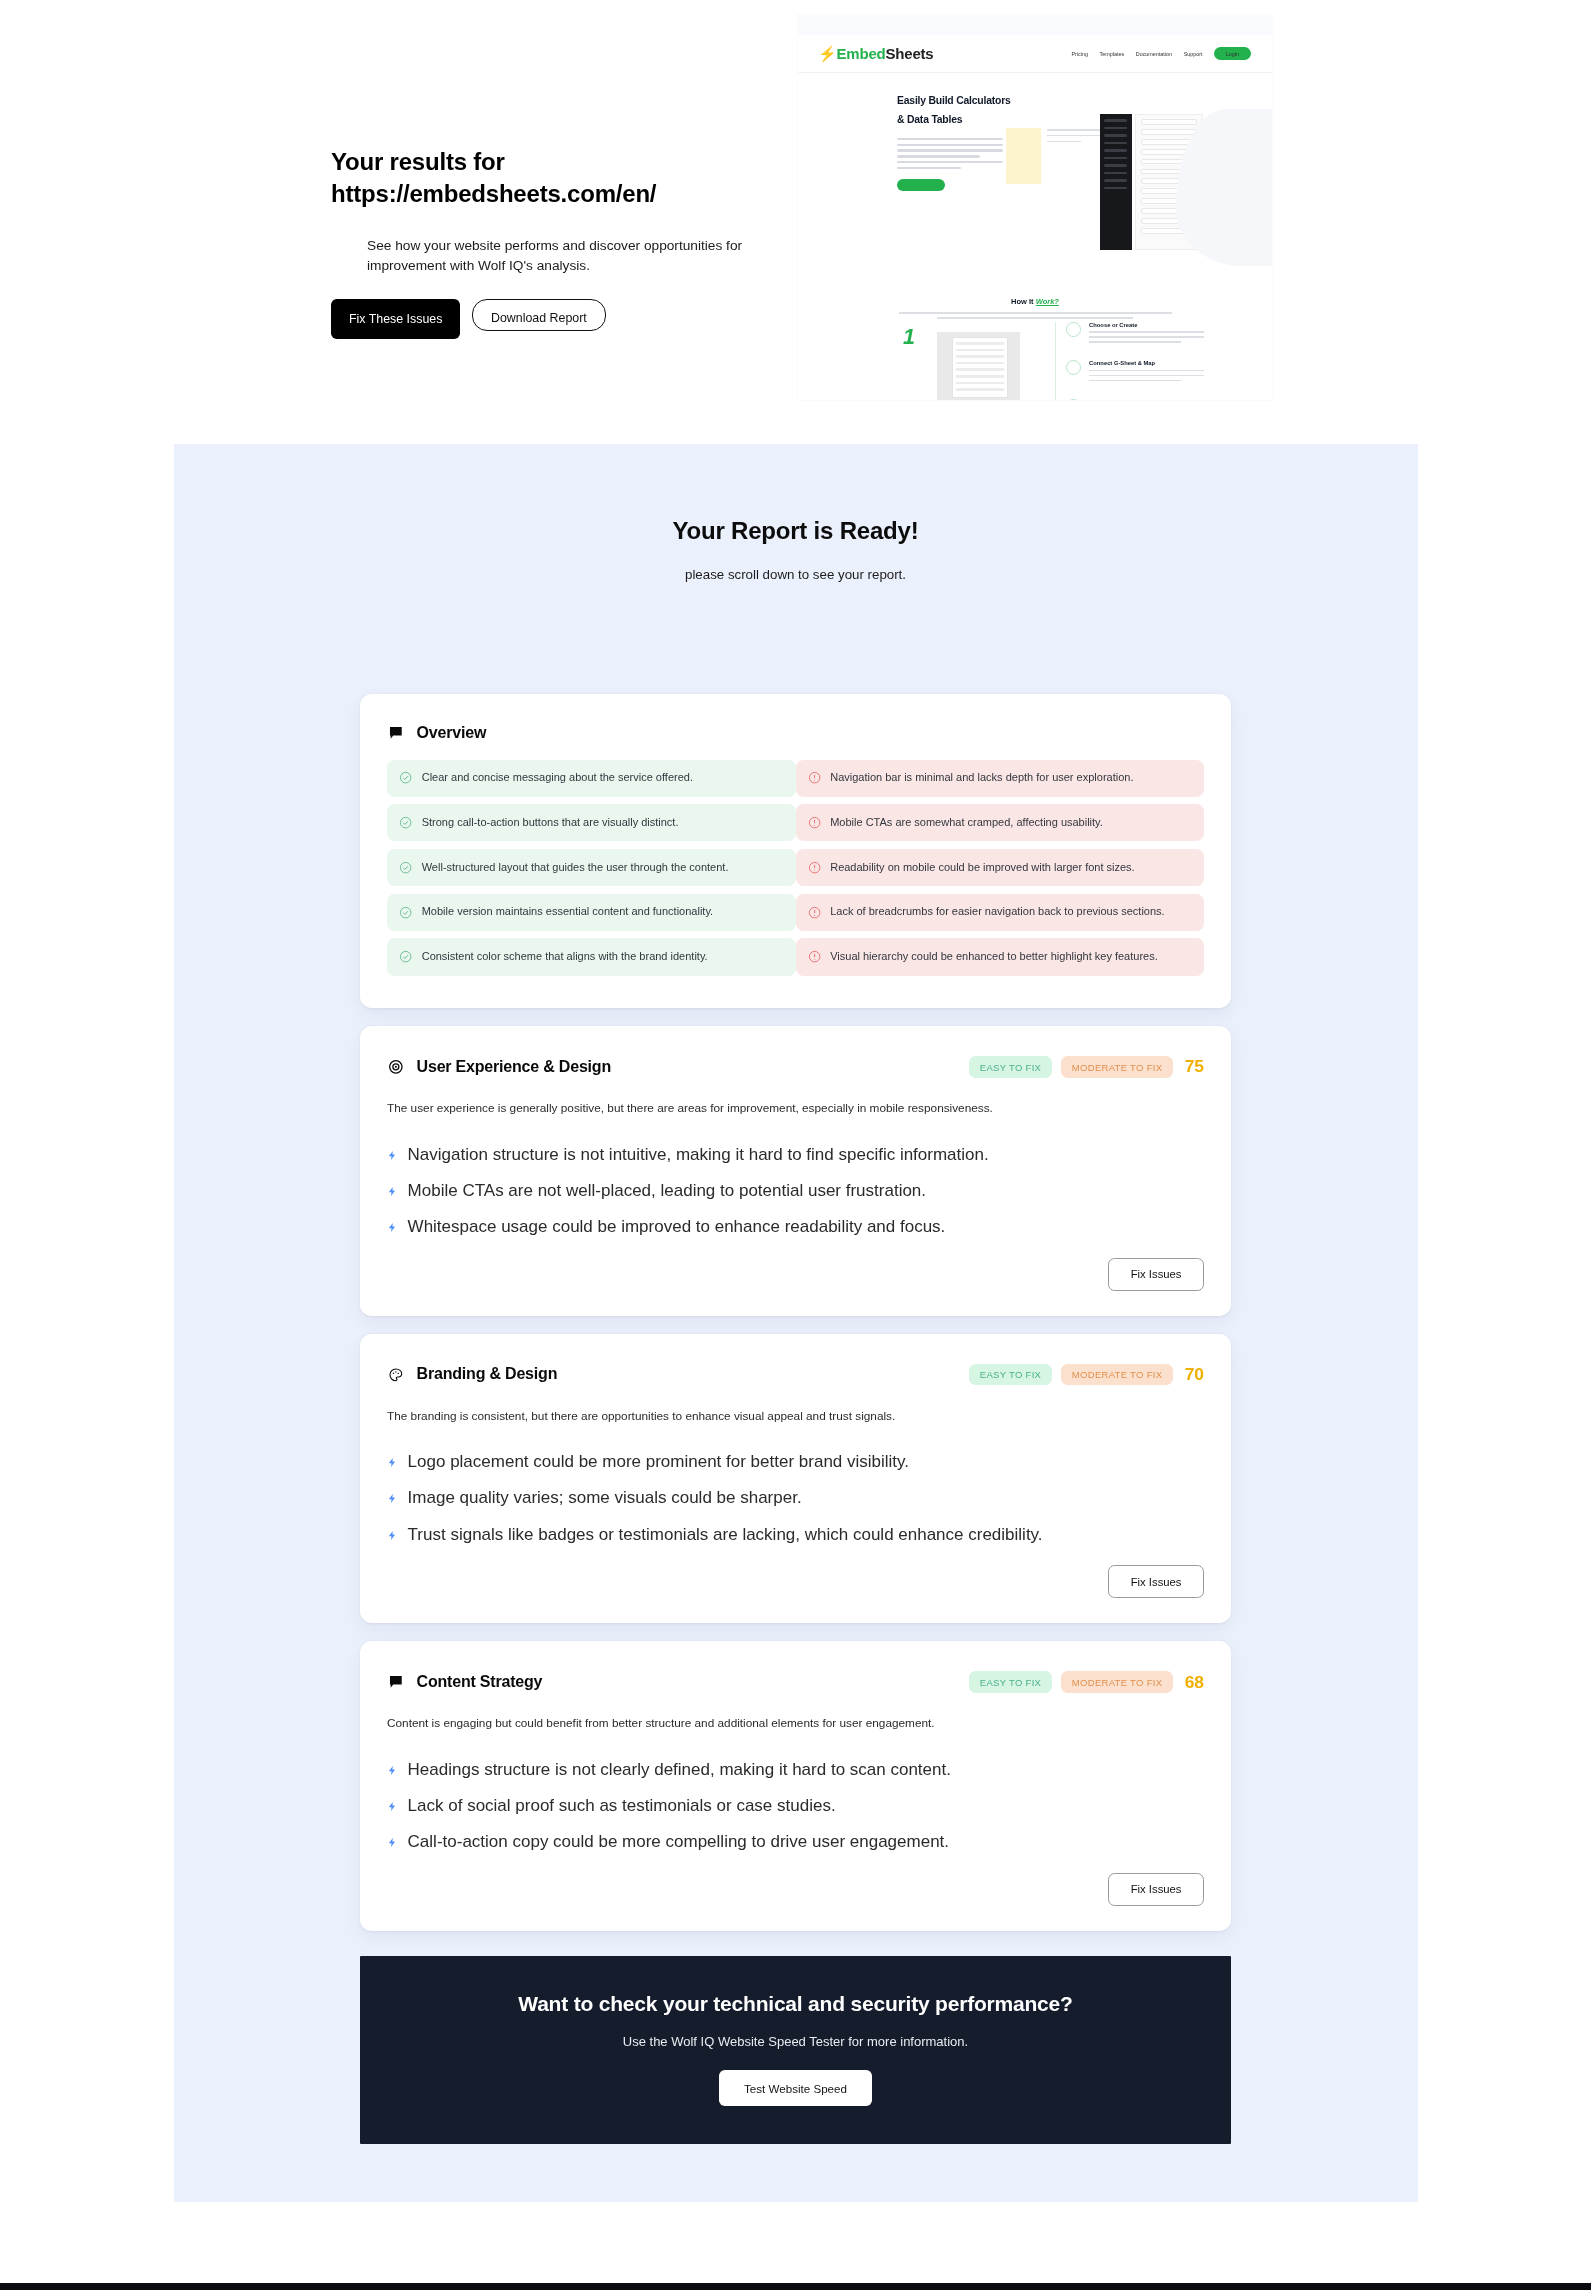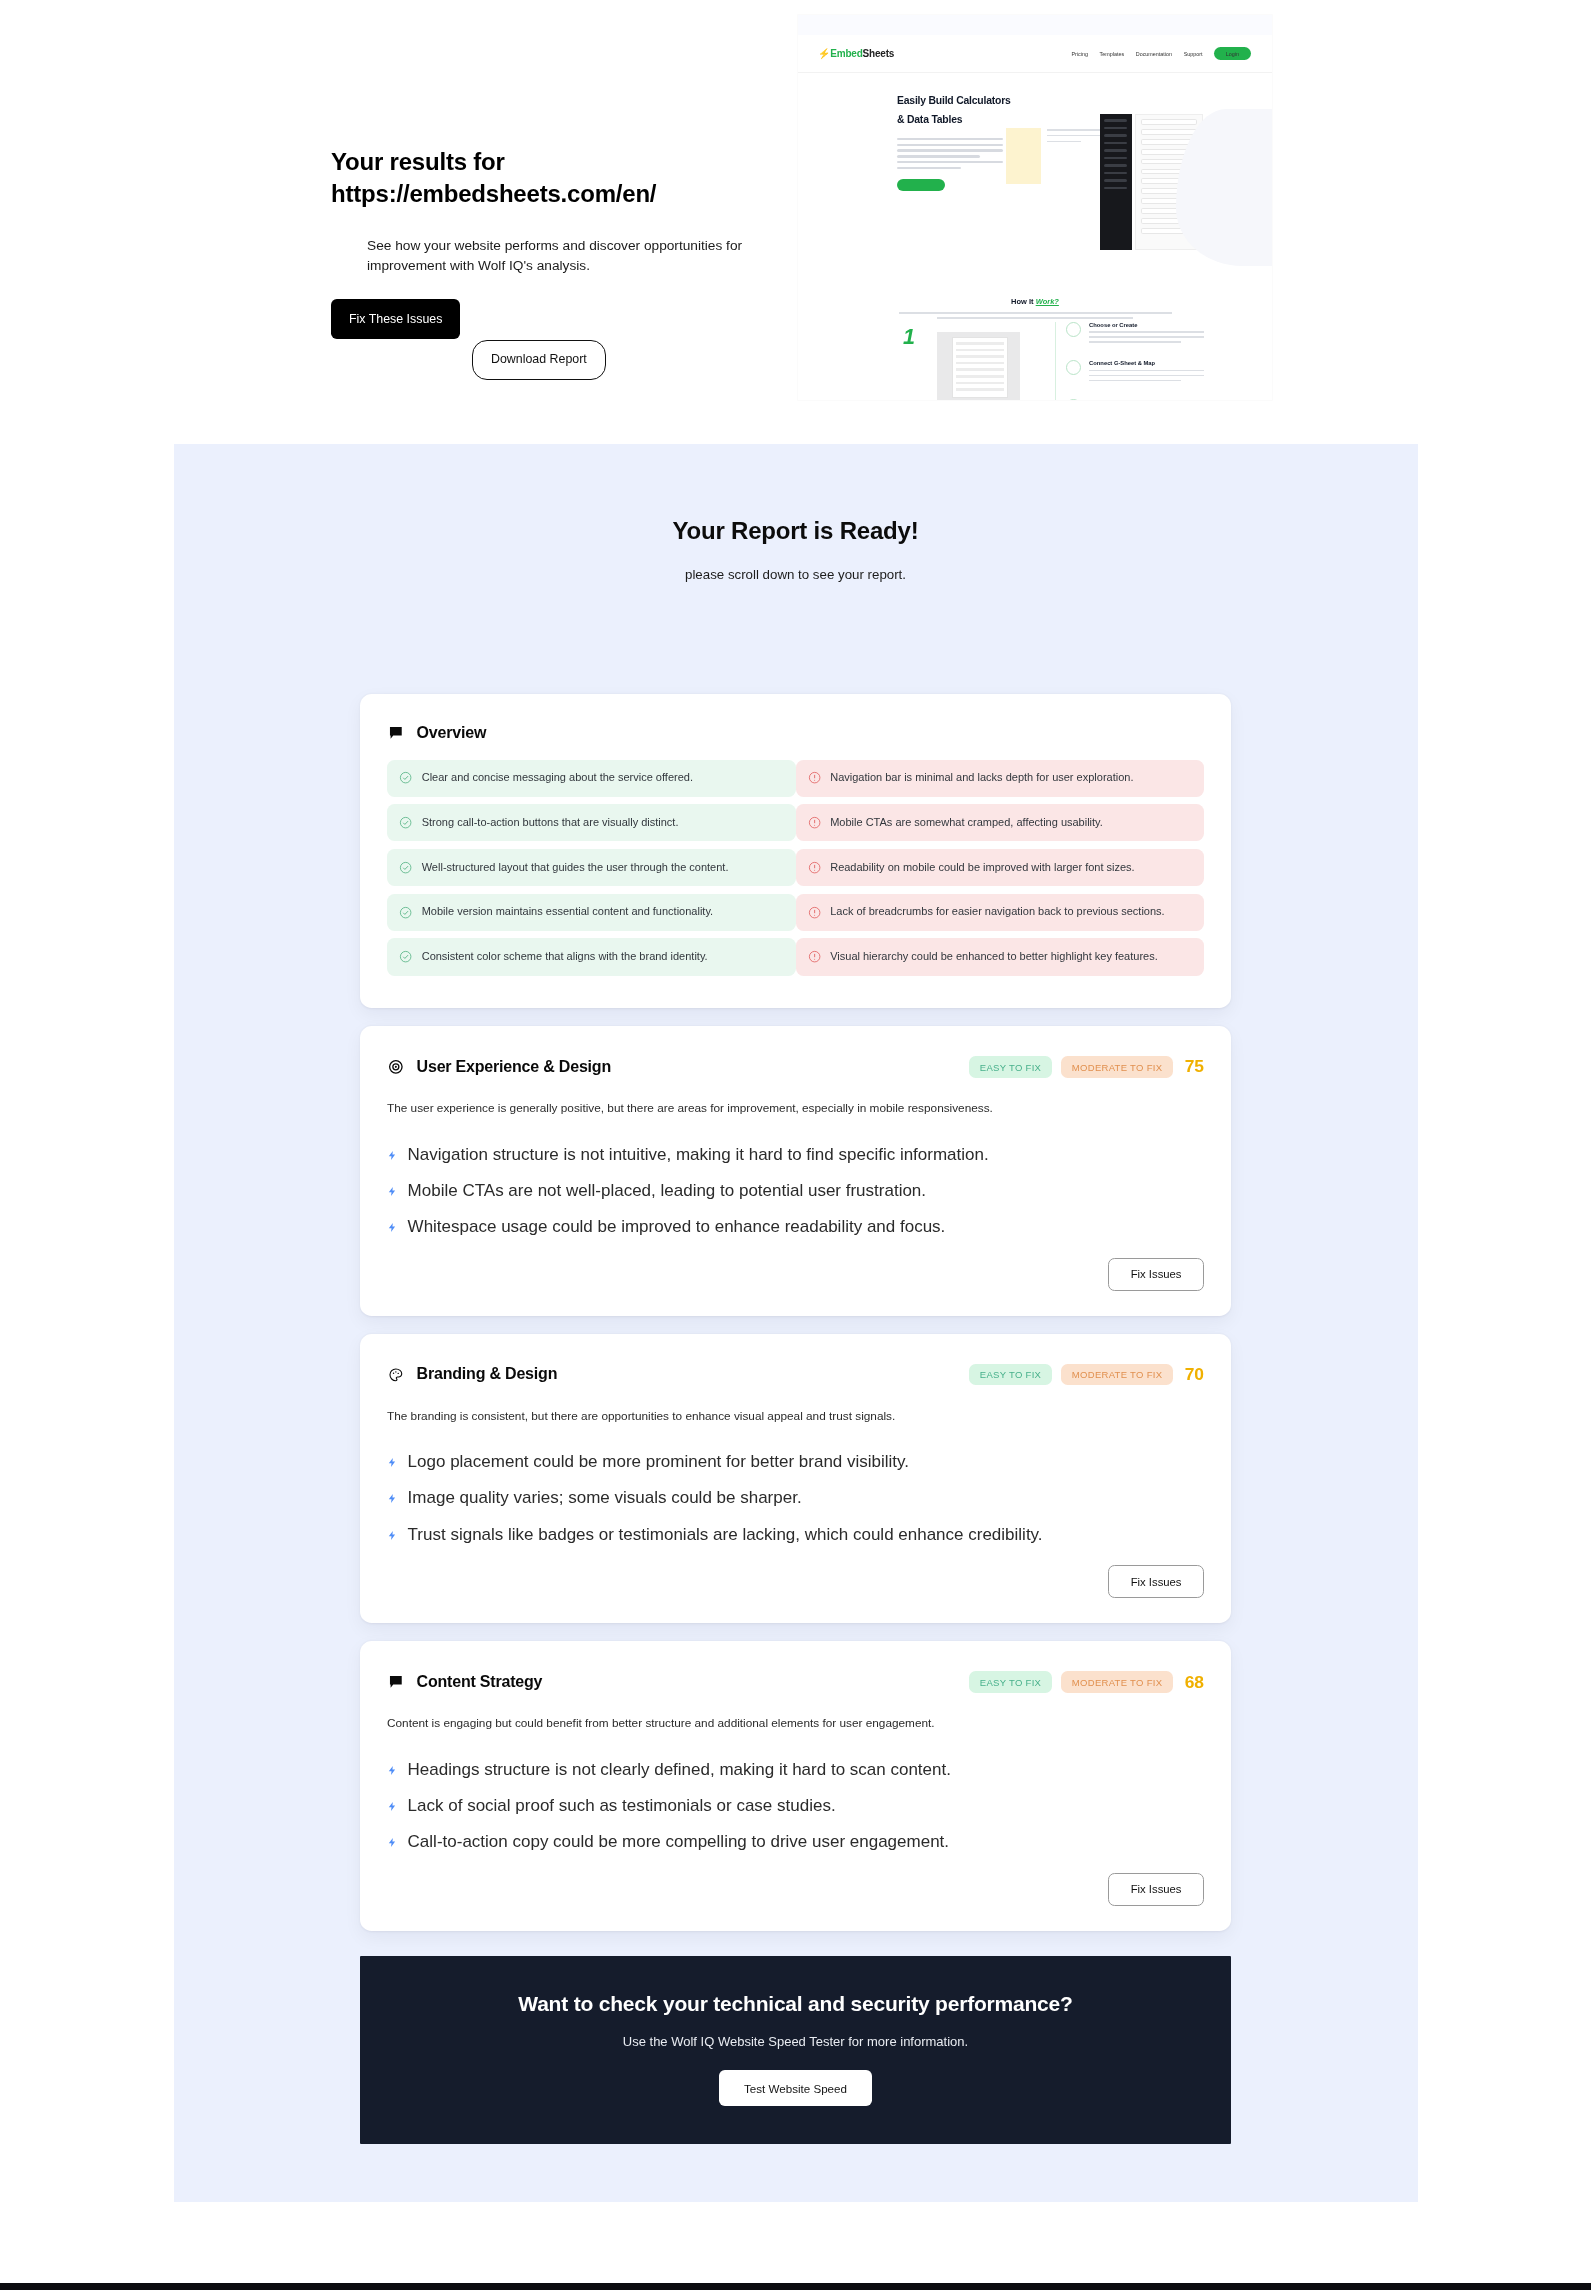--- a/index.html
+++ b/index.html
@@ -52,45 +52,44 @@
     font-family: inherit;
     cursor: pointer;
     line-height: 40px;
   }
   .btn-light {
     background: #ffffff;
     color: #111111;
     border: 1.3px solid #111111;
     border-radius: 15px;
     padding: 0 18px;
-    height: 40px;
+    height: 32px;
     font-size: 12.4px;
     font-family: inherit;
     cursor: pointer;
     line-height: 37px;
-    margin-top: 41px;
   }
 
   
   .hero-shot {
     position: absolute;
     left: 798px;
     top: 15px;
     width: 474px;
     height: 385px;
     background: #ffffff;
     overflow: hidden;
     box-shadow: 0 0 0 0.8px rgba(0,0,0,0.02);
   }
   .shot-topstrip { height: 20px; background: #fafbff; }
   .shot-nav {
     height: 38px; background:#fff; display:flex; align-items:center;
     padding: 0 21.5px 0 20px; border-bottom: 0.8px solid #f2f2f2;
   }
-  .shot-logo { font-size: 10px; color:#22b14c; font-weight:600; letter-spacing:-0.2px;text-align:right;}
+  .shot-logo { font-size: 15px; color:#22b14c; font-weight:600; letter-spacing:-0.2px;text-align:right;}
   .shot-logo b { color:#222; font-weight:600; }
   .shot-nav-right { margin-left:auto; display:flex; align-items:center; gap:11.6px; }
   .shot-nav-right span { font-size:5.4px; color:#333; }
   .shot-login { background:#22b14c; color:#fff; font-size:5px; padding:3.3px 11.6px; border-radius:16.6px; }
   .shot-body { position:relative; height: 327px; background:#fff; padding: 18px 0 0 0; }
   .shot-h1 { margin-left:99px; font-size:10.4px; font-weight:700; color:#101828; line-height:1.85; letter-spacing:-0.2px;}
   .shot-p { margin-left:99px; margin-top:8.3px; width:106px; }
   .shot-p i { display:block; height:2.5px; background:#d7dae0; border-radius:1.7px; margin-bottom:3.3px; }
   .shot-p i:nth-child(4){ width:78%; }
   .shot-p i:nth-child(6){ width:60%; }

